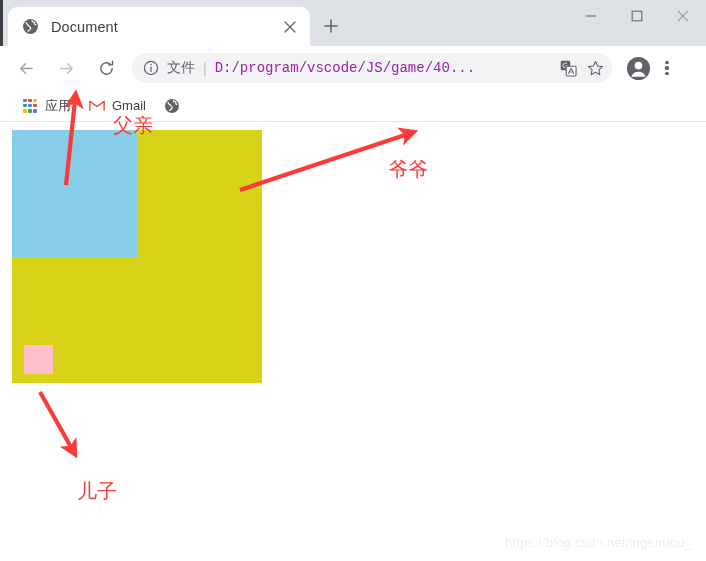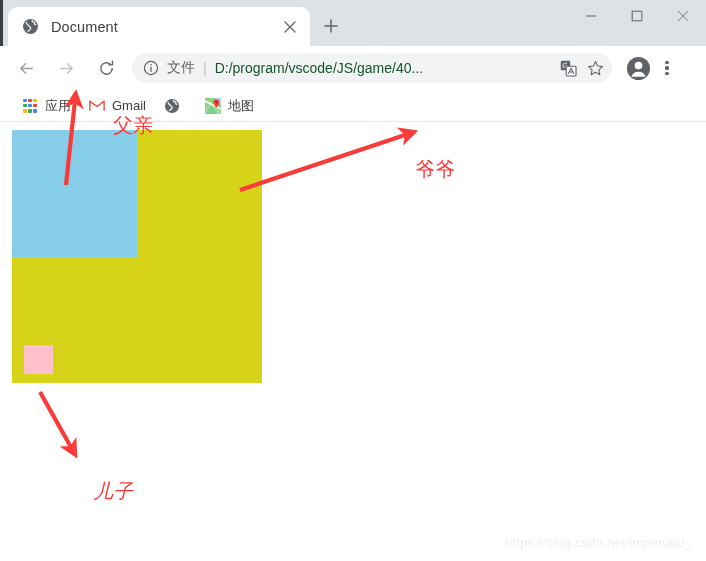--- a/index.html
+++ b/index.html
@@ -153,26 +153,27 @@
     white-space: nowrap;
   }
   .omni-sep {
     color: #bdc1c6;
     margin: 0 8px 0 8px;
     flex: 0 0 auto;
     font-size: 14px;
   }
   .omni-url {
     font-size: 14px;
-    color: #14532d;
+    color: #a21caf;
     white-space: nowrap;
     overflow: hidden;
     text-overflow: clip;
     flex: 1 1 auto;
     min-width: 0;
+    font-family: Liberation Mono, monospace;
   }
   .omni-right {
     display: flex;
     align-items: center;
     flex: 0 0 auto;
   }
   .omni-btn {
     width: 26px;
     height: 26px;
     display: flex;
@@ -300,22 +301,22 @@
   .anno-label {
     position: absolute;
     color: #fb3a3a;
     font-family: "DejaVu Sans", sans-serif;
     font-size: 20px;
     line-height: 1;
     white-space: nowrap;
     margin-top: 29px;
   }
   #label-father { left: 113px; top: 86px; }
-  #label-grandpa { left: 415px; top: 130px; }
-  #label-son { left: 93px; top: 452px; font-style: italic; }
+  #label-grandpa { left: 388px; top: 130px; }
+  #label-son { left: 77px; top: 452px; }
 
   .watermark {
     position: absolute;
     right: 14px;
     bottom: 10px;
     font-size: 13px;
     color: #eeeeee;
     letter-spacing: .2px;
     white-space: nowrap;
   }
@@ -470,34 +471,20 @@
         <svg width="16" height="16" viewBox="0 0 24 24">
           <circle cx="12" cy="12" r="10.5" fill="#5f6368"></circle>
           <path d="M6 6.4c1.2 1.6 1.0 3.2 2.6 3.6 1.6.4 1.0 2.4 2.6 2.8 1.6.4 1.2 2.2.4 3.4-.8 1.2-2.4 1.2-3.2 2.6" fill="none" stroke="#ffffff" stroke-width="1.8" stroke-linecap="round"></path>
           <path d="M14.4 3.6c-.6 1.4.6 2.2 1.8 2.0 1.2-.2 2.2.8 1.6 2.0-.6 1.2.4 2.0 1.6 1.8" fill="none" stroke="#ffffff" stroke-width="1.8" stroke-linecap="round"></path>
         </svg>
       </span>
       <span class="bm-label"></span>
     </div>
 
 
-    <div class="bm">
-      <span class="bm-ico">
-        <svg width="16" height="16" viewBox="0 0 16 16">
-          <rect x="0" y="0" width="16" height="16" fill="#8ad17d"></rect>
-          <path d="M0 12 L6 4 L16 13 V16 H0 Z" fill="#9ce0a0"></path>
-          <path d="M0 16 L7 6 L12 16 Z" fill="#7fd08a"></path>
-          <path d="M10 0 L16 0 L16 7 Z" fill="#a8d8ff"></path>
-          <path d="M0 3 L16 11" stroke="#ffffff" stroke-width="1.6" fill="none"></path>
-          <path d="M11.4 1.2 a3.1 3.1 0 0 1 3.1 3.1 c0 2.4 -3.1 5.5 -3.1 5.5 s-3.1 -3.1 -3.1 -5.5 a3.1 3.1 0 0 1 3.1 -3.1 Z" fill="#ea4335"></path>
-          <circle cx="11.4" cy="4.3" r="1.1" fill="#a52714"></circle>
-        </svg>
-      </span>
-      <span class="bm-label cjk">地图</span>
-    </div>
   </div>
 
   <div class="viewport">
     <div class="box-grandpa">
       <div class="box-father"></div>
       <div class="box-son"></div>
     </div>
     <div class="watermark">https://blog.csdn.net/ingenuou_</div>
   </div>
 

